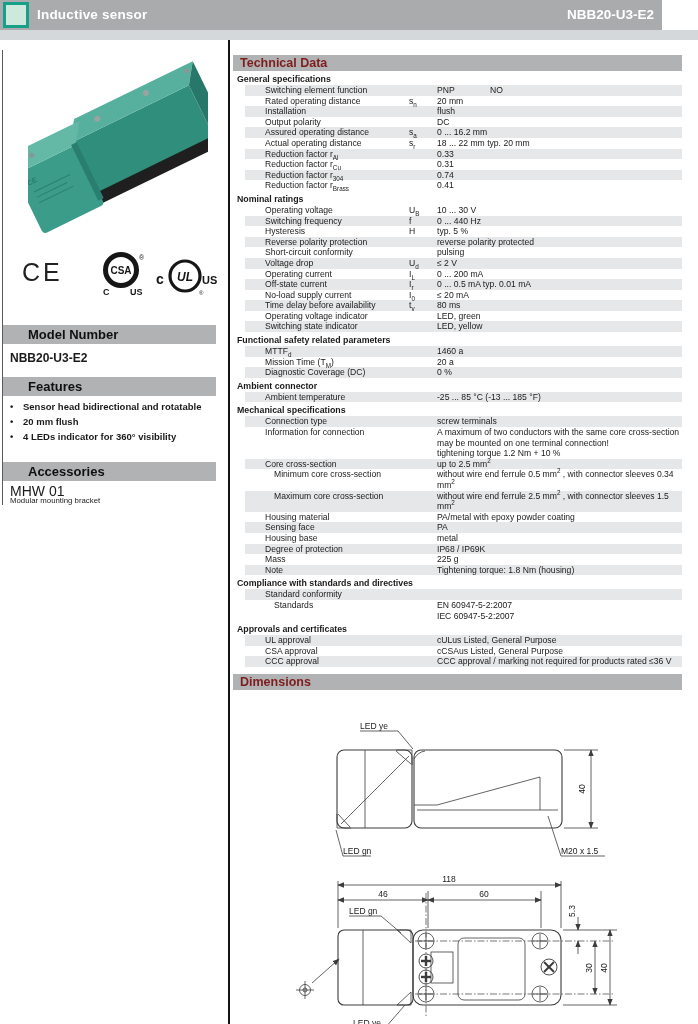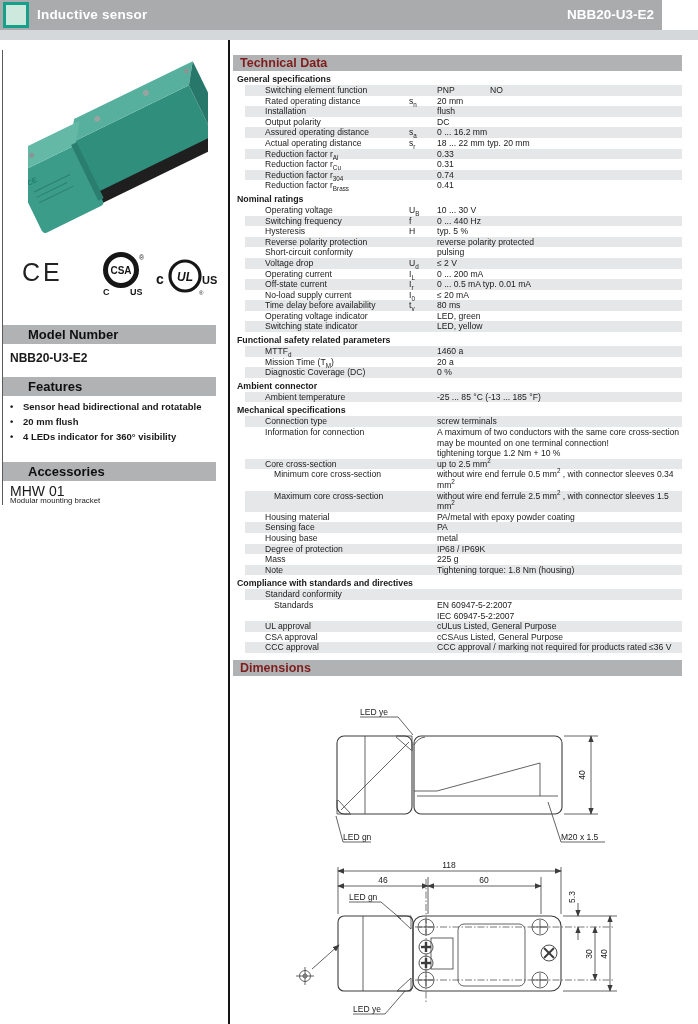--- a/index.html
+++ b/index.html
@@ -332,20 +332,21 @@
       <div class="trow shade">
         <span class="tlab">Standard conformity</span>
         <span class="tsym"></span>
         <span class="tval"></span>
       </div>
       <div class="trow">
         <span class="tlab ind">Standards</span>
         <span class="tsym"></span>
         <span class="tval">EN 60947-5-2:2007<br>IEC 60947-5-2:2007</span>
       </div>
+      <div class="tgroup">Approvals and certificates</div>
       <div class="trow shade">
         <span class="tlab">UL approval</span>
         <span class="tsym"></span>
         <span class="tval">cULus Listed, General Purpose</span>
       </div>
       <div class="trow">
         <span class="tlab">CSA approval</span>
         <span class="tsym"></span>
         <span class="tval">cCSAus Listed, General Purpose</span>
       </div>

